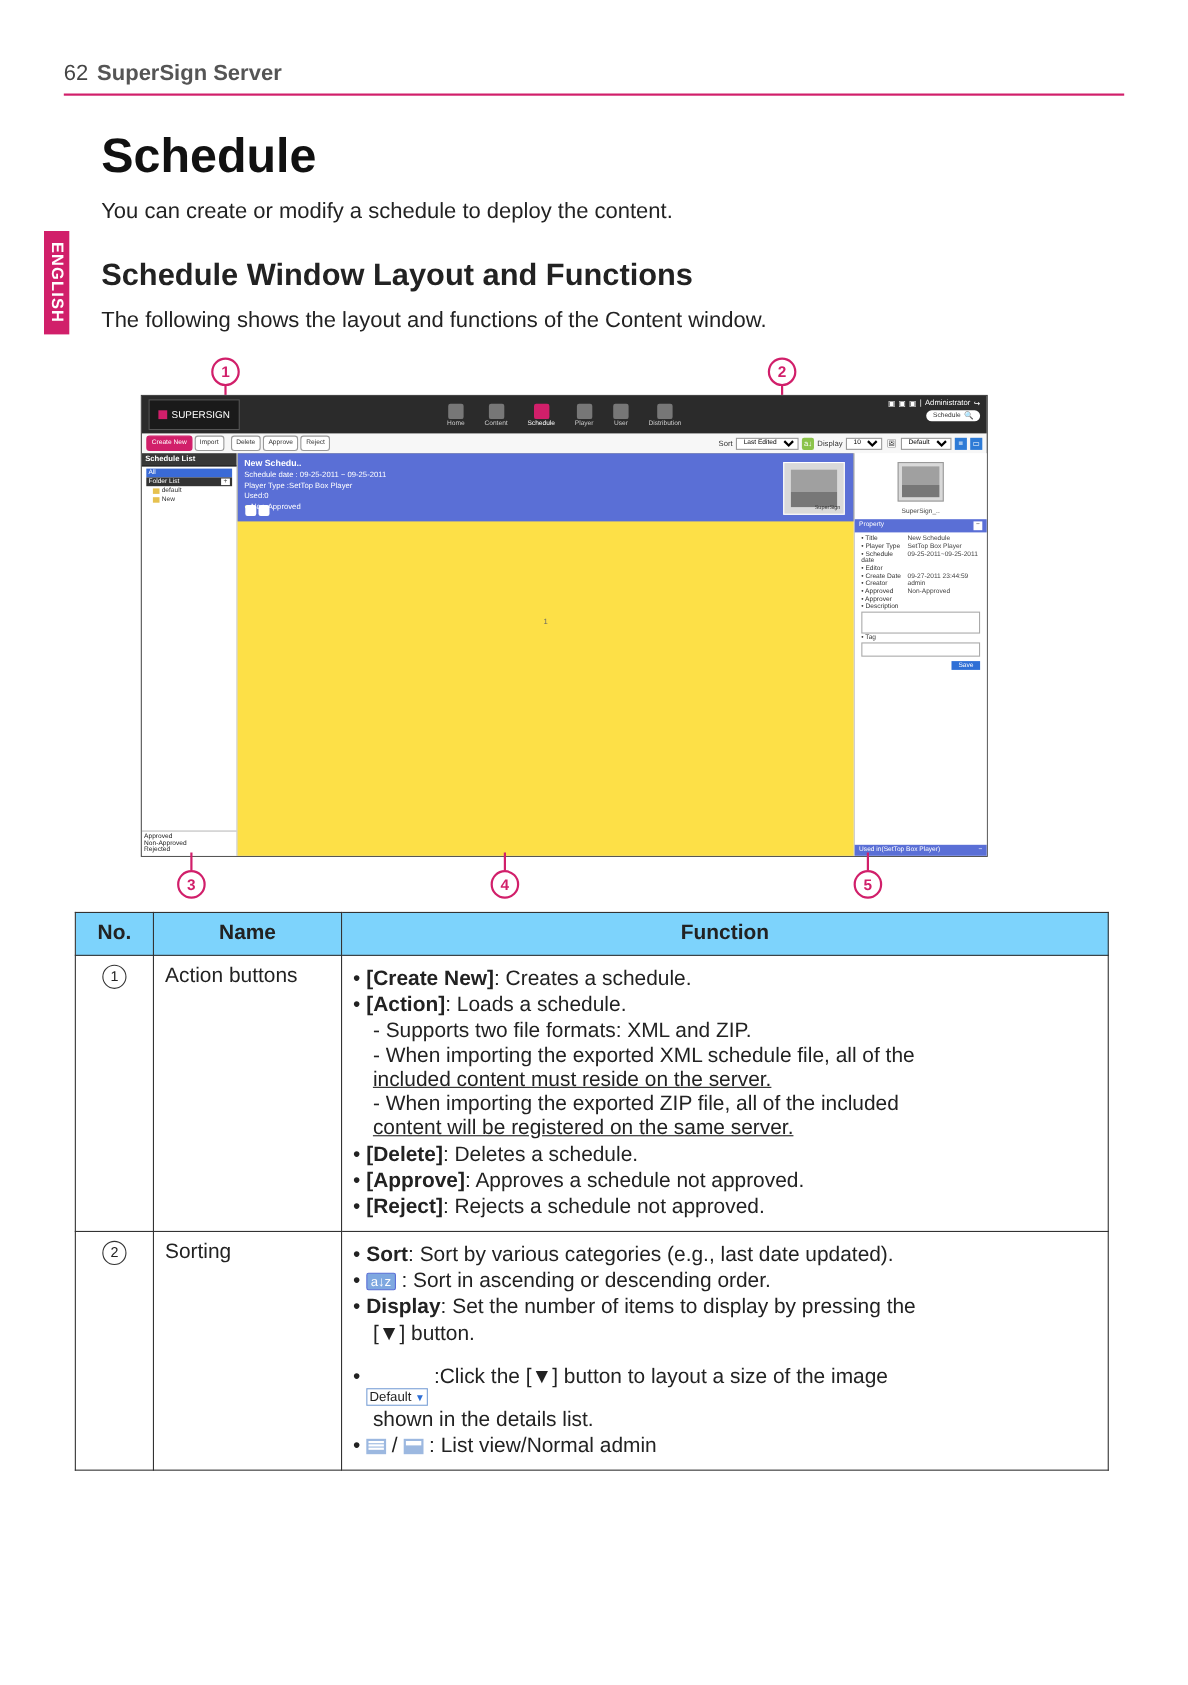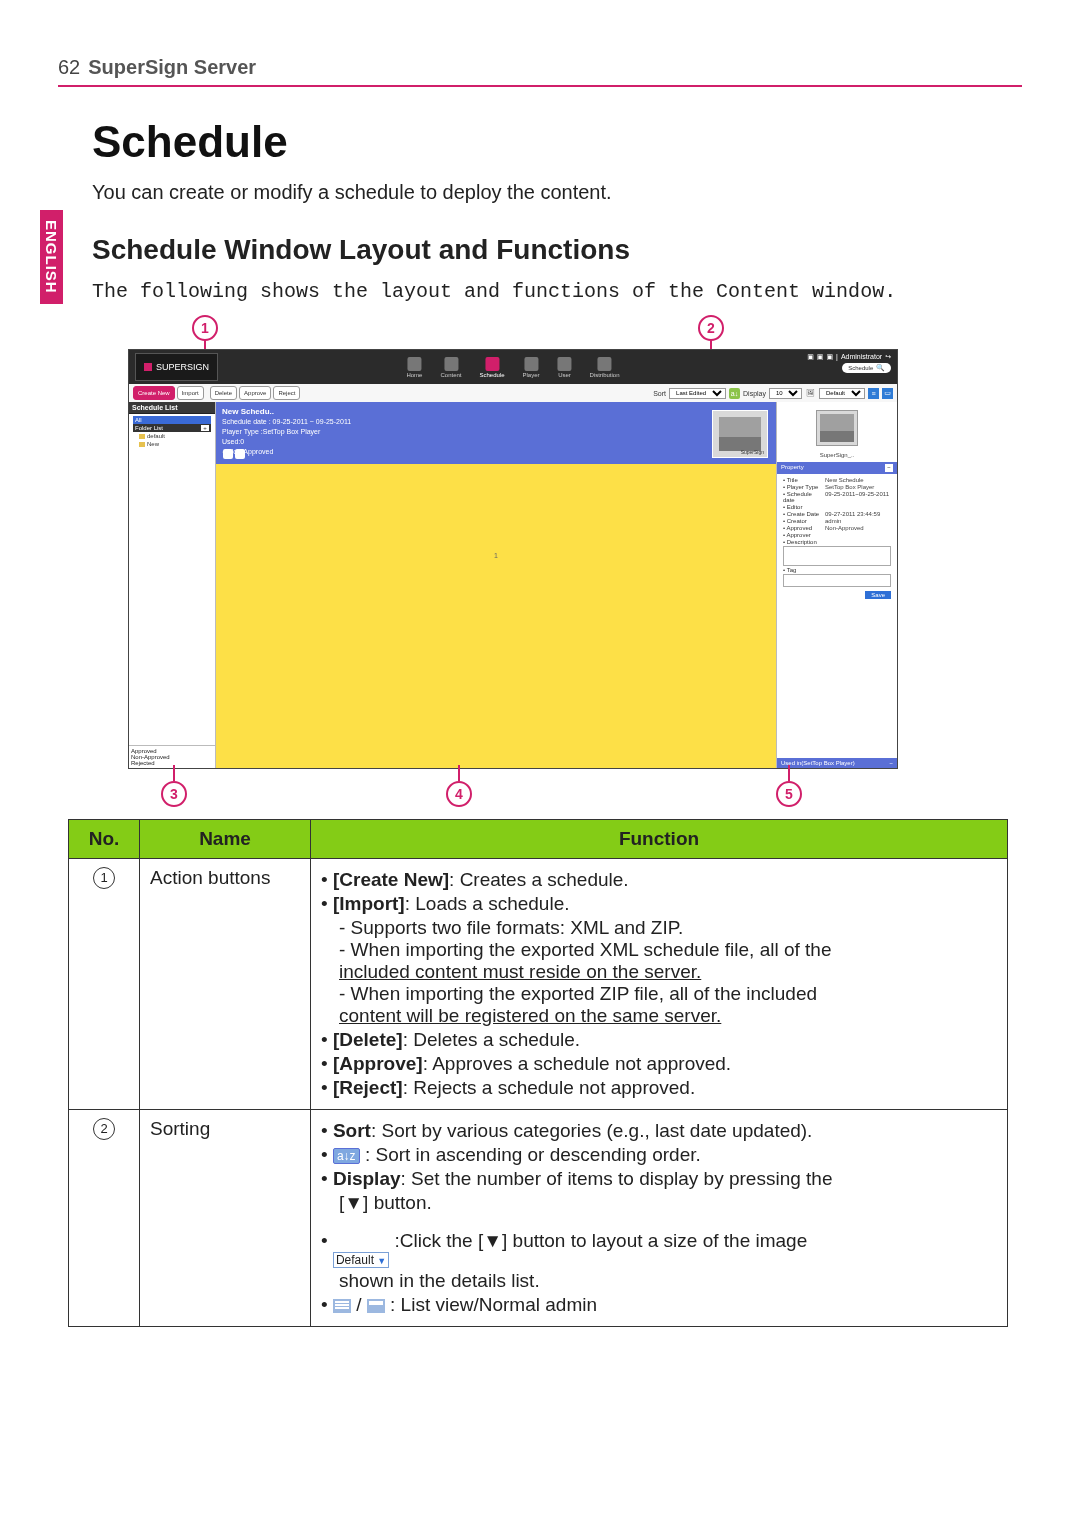--- a/index.html
+++ b/index.html
@@ -49,22 +49,21 @@
     margin-bottom: 30px;
   }
   h2.subsection-title {
     font-size: 28px;
     font-weight: bold;
     margin: 0 0 14px 34px;
   }
   .subsection-text {
     font-size: 20px;
     margin-left: 34px;
-    margin-bottom: 12px;
-    font-family: Liberation Mono, monospace;
+    margin-bottom: 22px;
   }
 
   
   .screenshot-wrap {
     margin-left: 70px;
     width: 770px;
   }
   .callout-row-top {
     display: flex;
     position: relative;
@@ -178,21 +177,21 @@
     border-collapse: collapse;
     font-size: 19px;
   }
   table.func-table th, table.func-table td {
     border: 1px solid #333;
     padding: 8px 10px;
     vertical-align: top;
     text-align: left;
   }
   table.func-table th {
-    background: #84cc16;
+    background: #7dd3fc;
     text-align: center;
     font-weight: bold;
   }
   table.func-table td.no { text-align:center; width:50px; font-size:16px; }
   table.func-table td.name { width:150px; }
   .circ { display:inline-block; width:20px; height:20px; border:1.5px solid #333; border-radius:50%; text-align:center; line-height:19px; font-size:13px; }
   .fn ul { margin:0; padding-left:0; list-style:none; }
   .fn li::before { content:"• "; }
   .fn li { margin: 2px 0; }
   .fn .sub { padding-left: 18px; }
@@ -429,21 +428,21 @@
       <th>Function</th>
     </tr>
   </thead>
   <tbody>
     <tr>
       <td class="no"><span class="circ">1</span></td>
       <td class="name">Action buttons</td>
       <td class="fn">
         <ul>
           <li><b>[Create New]</b><span>: Creates a schedule.</span></li>
-          <li><b>[Import]</b><span>: Loads a schedule.</span></li>
+          <li><b>[Action]</b><span>: Loads a schedule.</span></li>
         </ul>
         <div class="sub">- Supports two file formats: XML and ZIP.</div>
         <div class="sub">- When importing the exported XML schedule file, all of the</div>
         <div class="sub2">included content must reside on the server.</div>
         <div class="sub">- When importing the exported ZIP file, all of the included</div>
         <div class="sub2">content will be registered on the same server.</div>
         <ul>
           <li><b>[Delete]</b><span>: Deletes a schedule.</span></li>
           <li><b>[Approve]</b><span>: Approves a schedule not approved.</span></li>
           <li><b>[Reject]</b><span>: Rejects a schedule not approved.</span></li>

